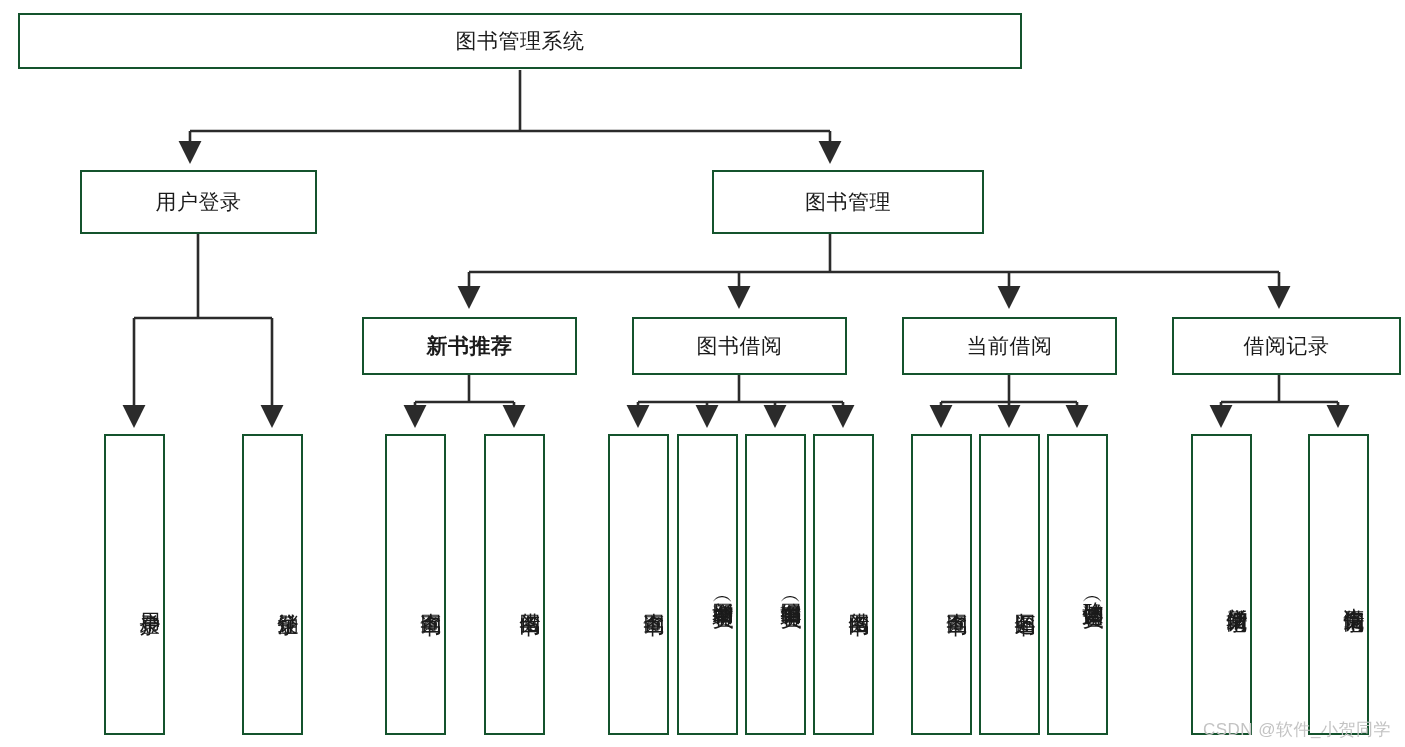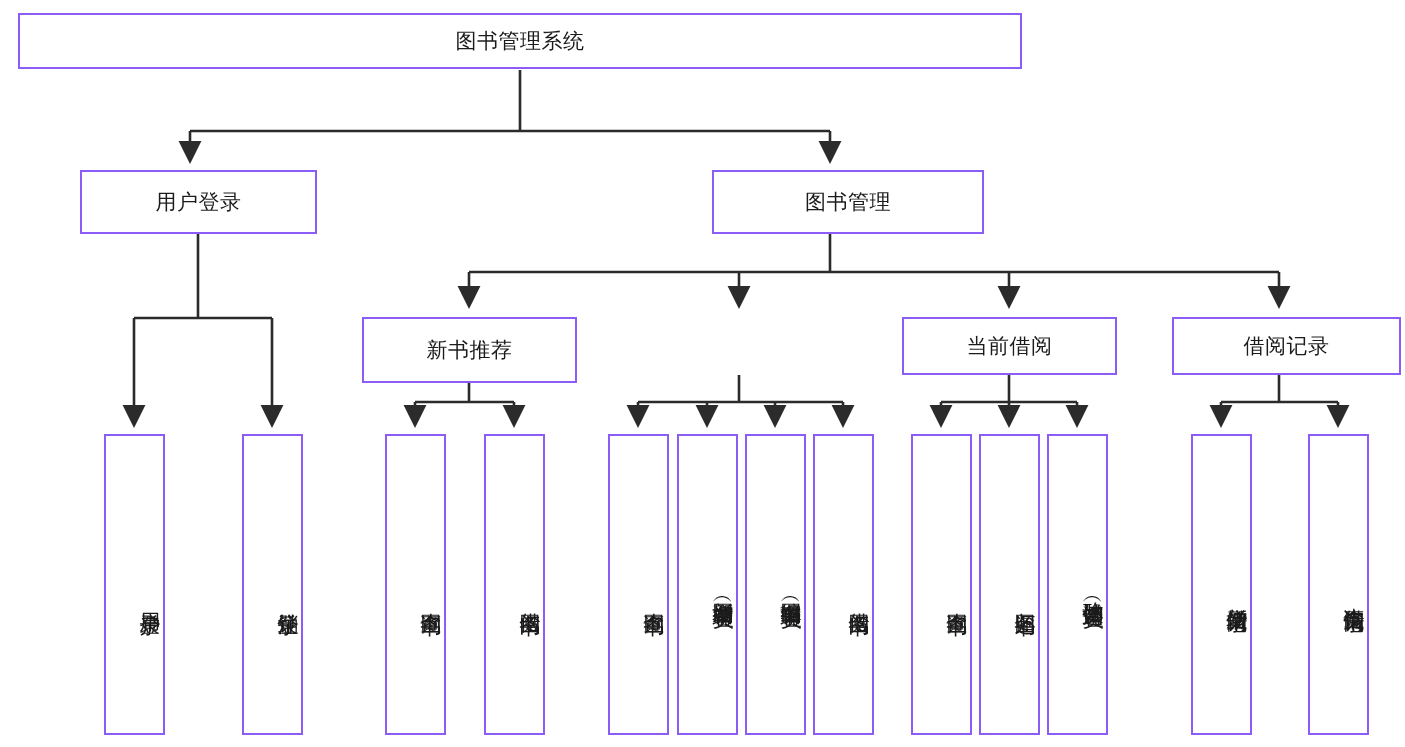--- a/index.html
+++ b/index.html
@@ -20,21 +20,21 @@
   svg.wires {
     position: absolute;
     left: 0;
     top: 0;
     width: 1405px;
     height: 747px;
   }
   .node {
     position: absolute;
     box-sizing: border-box;
-    border: 2px solid #8b5cf6;
+    border: 2px solid #14532d;
     background: #ffffff;
     display: flex;
     align-items: center;
     justify-content: center;
     color: #1b1b1b;
   }
   .node.horiz {
     font-size: 21px;
     letter-spacing: 0.5px;
     line-height: 1.2;
@@ -118,21 +118,22 @@
       <path d="M 1221 402 L 1221 424" marker-end="url(#arrow)"></path>
       <path d="M 1338 402 L 1338 424" marker-end="url(#arrow)"></path>
     </g>
   </svg>
 
   <div class="node horiz" style="left:18px; top:13px; width:1004px; height:56px;">图书管理系统</div>
 
   <div class="node horiz" style="left:80px; top:170px; width:237px; height:64px;">用户登录</div>
   <div class="node horiz" style="left:712px; top:170px; width:272px; height:64px;">图书管理</div>
 
-  <div class="node horiz" style="left:362px; top:317px; width:215px; height:66px;">新书推荐</div>
+  <div class="node horiz" style="left:362px; top:317px; width:215px; height:58px;font-weight:bold;">新书推荐</div>
+  <div class="node horiz" style="left:632px; top:317px; width:215px; height:58px;">图书借阅</div>
   <div class="node horiz" style="left:902px; top:317px; width:215px; height:58px;">当前借阅</div>
   <div class="node horiz" style="left:1172px; top:317px; width:229px; height:58px;">借阅记录</div>
 
   <div class="node vert" style="left:104px; top:434px; width:61px; height:301px;">
     <span class="vlabel">用户登录</span>
   </div>
   <div class="node vert" style="left:242px; top:434px; width:61px; height:301px;">
     <span class="vlabel">注销登录</span>
   </div>
 
@@ -166,14 +167,15 @@
     <span class="vlabel">确认归还（管理员）</span>
   </div>
 
   <div class="node vert" style="left:1191px; top:434px; width:61px; height:301px; padding-top:18px;">
     <span class="vlabel">新增借阅记录</span>
   </div>
   <div class="node vert" style="left:1308px; top:434px; width:61px; height:301px; padding-top:18px;">
     <span class="vlabel">查询借阅记录</span>
   </div>
 
+  <div class="watermark">CSDN @软件_小贺同学</div>
 
 </div>
 
 </body></html>

